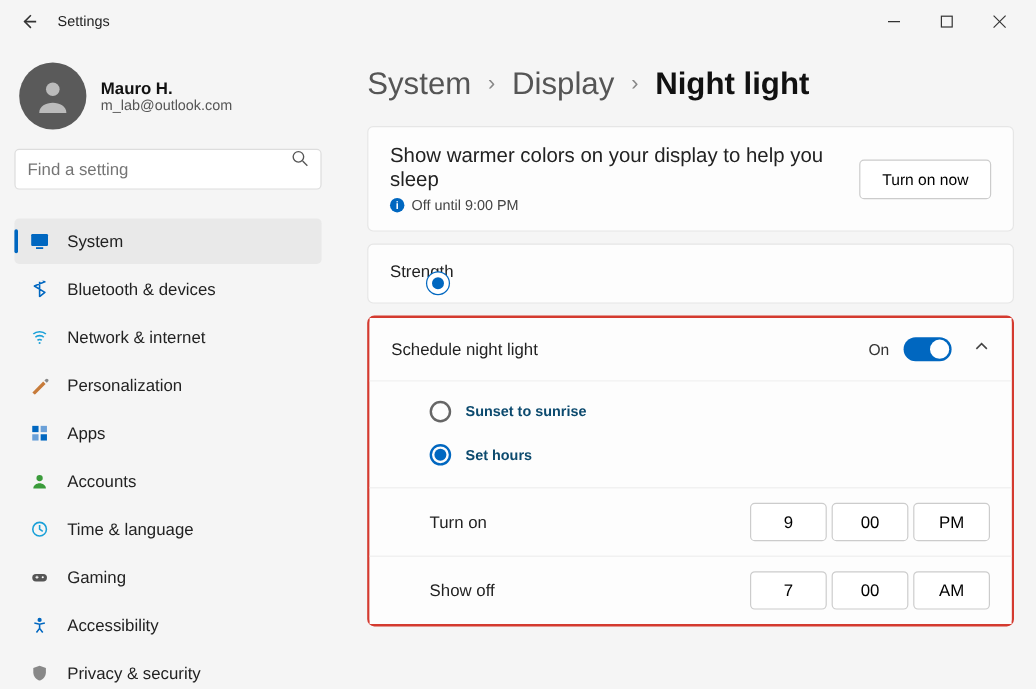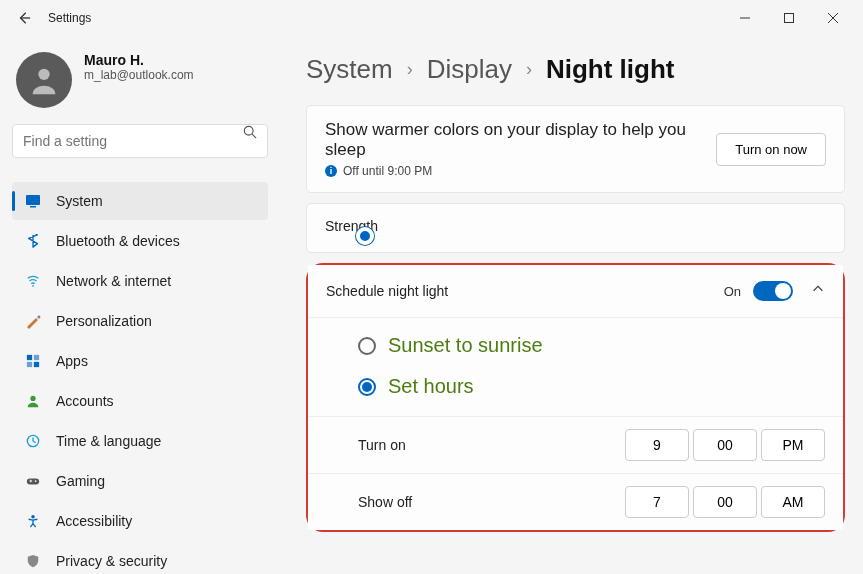--- a/index.html
+++ b/index.html
@@ -4,21 +4,21 @@
 <style>
 * { box-sizing: border-box; margin: 0; padding: 0; font-family: "Segoe UI", Arial, sans-serif; }
 body { background: #f5f5f5; width: 863px; height: 574px; overflow: hidden; position: relative; }
 .titlebar { height: 36px; display: flex; align-items: center; padding: 0 8px; background: #f5f5f5; }
 .titlebar .back { width: 32px; height: 32px; display:flex; align-items:center; justify-content:center; cursor:pointer; }
 .titlebar .title { font-size: 12px; margin-left: 8px; color:#222; }
 .titlebar .winbtns { margin-left: auto; display:flex; }
 .titlebar .winbtn { width: 44px; height: 32px; display:flex; align-items:center; justify-content:center; cursor:pointer; }
 .content { display:flex; height: calc(574px - 36px); }
 .sidebar { width: 280px; padding: 10px 12px 0 12px; }
-.profile { display:flex; align-items:flex-start; padding: 6px 4px 16px 4px; gap:12px; }
+.profile { display:flex; align-items:center; padding: 6px 4px 16px 4px; gap:12px; }
 .avatar { width: 56px; height:56px; border-radius:50%; background:#5a5a5a; display:flex; align-items:center; justify-content:center; color:#ddd; }
 .profile .name { font-size:14px; font-weight:600; color:#111; }
 .profile .email { font-size:12px; color:#555; }
 .searchbox { display:flex; background:#fff; border:1px solid #ddd; border-radius:4px; height:34px; padding:0 10px; margin-bottom:24px; }
 .searchbox input { border:none; outline:none; flex:1; font-size:14px; background:transparent; color:#666; }
 .nav { display:flex; flex-direction:column; gap:2px; }
 .nav-item { display:flex; align-items:center; gap:14px; height:38px; padding:0 12px; border-radius:4px; font-size:14px; color:#222; cursor:pointer; position:relative; }
 .nav-item.active { background:#e9e9e9; }
 .nav-item.active::before { content:""; position:absolute; left:0; top:9px; bottom:9px; width:3px; background:#0067c0; border-radius:2px; }
 .nav-icon { width:18px; height:18px; display:flex; align-items:center; justify-content:center; }
@@ -33,29 +33,29 @@
 .card.top .desc .line1 { font-size:17px; color:#222; margin-bottom:4px; }
 .card.top .desc .line2 { font-size:12px; color:#444; display:flex; align-items:center; gap:6px; }
 .info-dot { width:12px; height:12px; border-radius:50%; background:#0067c0; color:#fff; font-size:9px; display:flex; align-items:center; justify-content:center; font-weight:bold; }
 .btn { background:#fff; border:1px solid #ccc; border-radius:4px; padding:8px 18px; font-size:13px; cursor:pointer; }
 .card.strength { display:flex; align-items:flex-start;flex-direction:column; }
 .strength .label { font-size:14px; color:#222; }
 .slider-wrap { flex:1; margin-left:40px; display:flex; align-items:center; }
 .slider-track { flex:1; height:4px; background:#999; position:relative; border-radius:2px; }
 .slider-fill { position:absolute; left:0; top:0; bottom:0; width:50%; background:#0067c0; border-radius:2px; }
 .slider-thumb { position:absolute; left:50%; top:50%; transform:translate(-50%,-50%); width:18px; height:18px; border-radius:50%; background:#0067c0; border:4px solid #fff; box-shadow:0 0 0 1px #0067c0; }
-.schedule-box { border:2px solid #d43a2f; border-radius:17px; }
+.schedule-box { border:2px solid #d43a2f; border-radius:6px; }
 .schedule-head { background:#fdfdfd; border-bottom:1px solid #eee; padding:16px 18px; display:flex; align-items:center; }
 .schedule-head .label { font-size:14px; color:#222; flex:1; }
 .schedule-head .state { font-size:13px; color:#333; margin-right:12px; }
 .toggle { width:40px; height:20px; border-radius:10px; background:#0067c0; position:relative; cursor:pointer; }
 .toggle::after { content:""; position:absolute; right:2px; top:2px; width:16px; height:16px; background:#fff; border-radius:50%; }
 .expand { margin-left:18px; cursor:pointer; }
 .schedule-body { background:#fdfdfd; }
-.radio-row { padding:16px 18px 10px 50px; display:flex; align-items:center; gap:12px; font-size:20px; color:#4d7c0f; }
+.radio-row { padding:16px 18px 10px 50px; display:flex; align-items:center; gap:12px; font-size:12px; color:#0c4a6e;font-weight:bold; }
 .radio { width:18px; height:18px; border-radius:50%; border:2px solid #666; display:flex; align-items:center; justify-content:center; cursor:pointer; }
 .radio.selected { border-color:#0067c0; }
 .radio.selected::after { content:""; width:10px; height:10px; border-radius:50%; background:#0067c0; }
 .time-row { padding:12px 18px 12px 50px; display:flex; align-items:center; border-top:1px solid #eee; }
 .time-row .tlabel { font-size:14px; color:#222; width:140px; }
 .time-row .spacer { flex:1; }
 .time-box { border:1px solid #ccc; background:#fff; border-radius:4px; width:64px; height:32px; display:flex; align-items:center; justify-content:center; font-size:14px; margin-left:4px; cursor:pointer; }
 </style>
 </head>
 <body>

